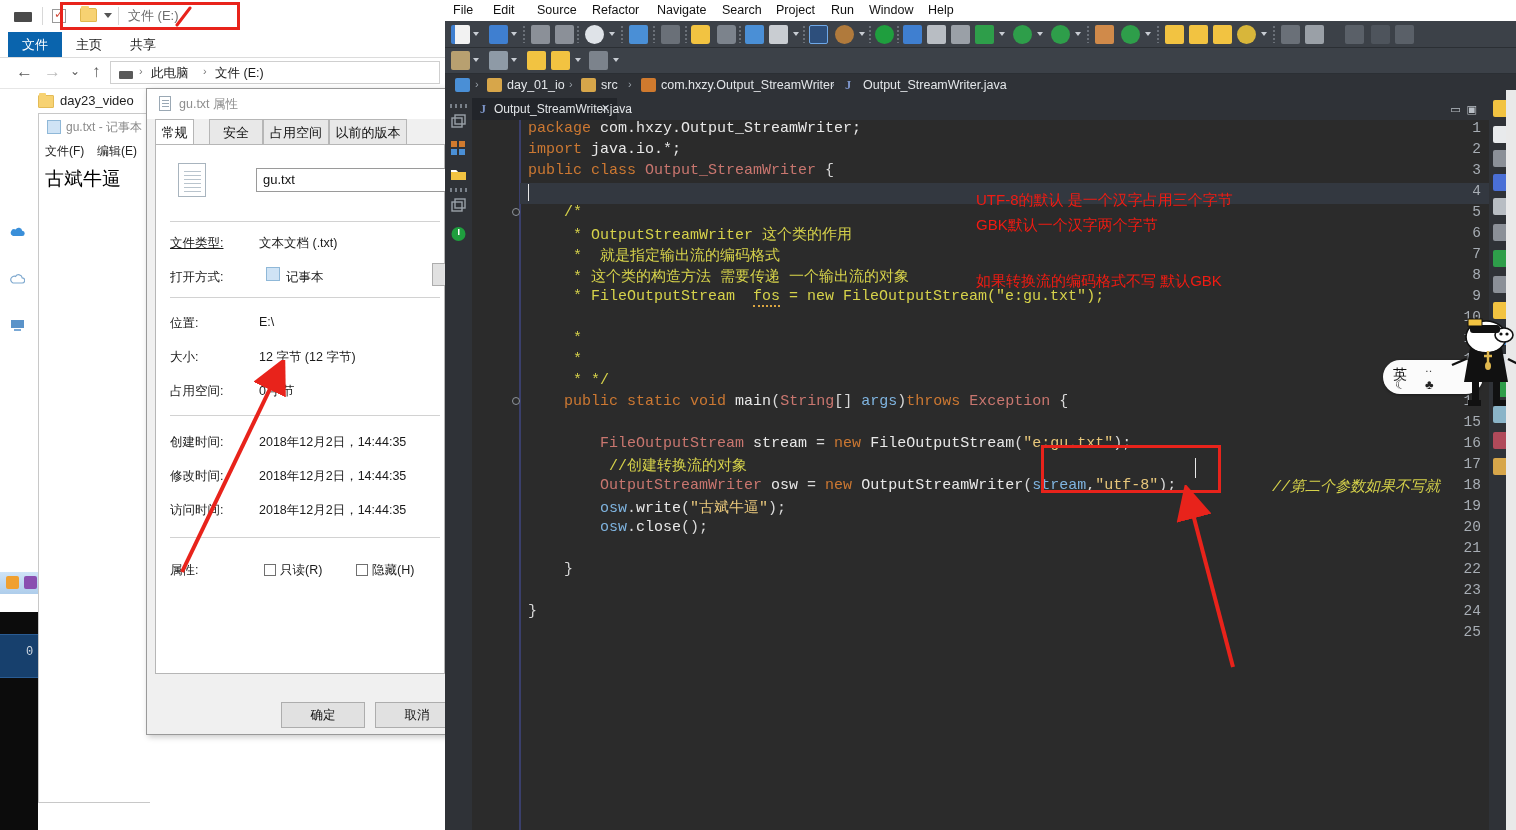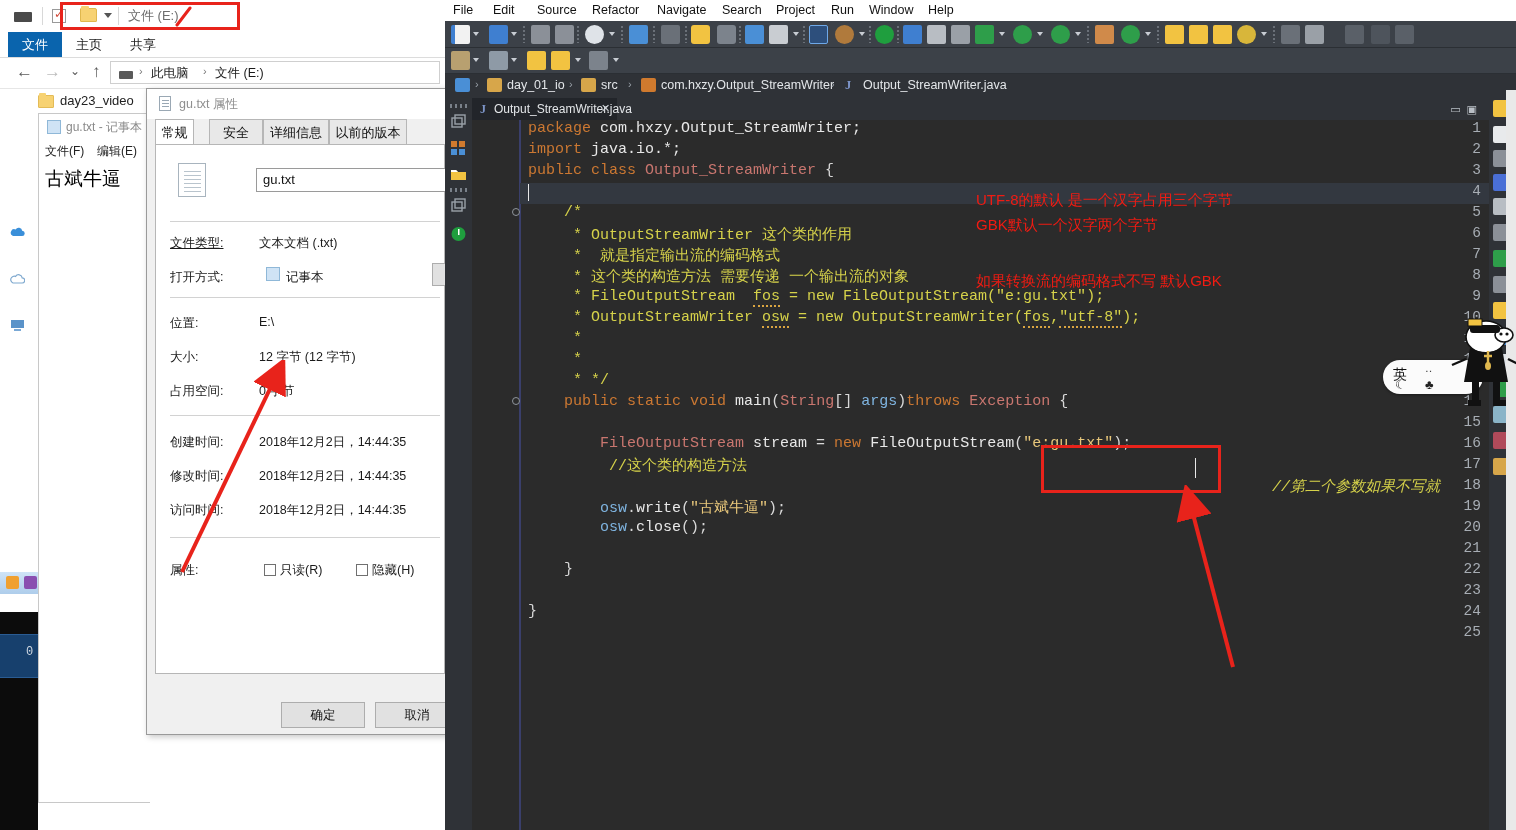--- a/index.html
+++ b/index.html
@@ -285,21 +285,21 @@
 
   <div id="props">
     <div id="props-title">
       <div id="pt-icon"></div>
       <div id="props-title-text">gu.txt 属性</div>
     </div>
 
     <div id="props-tabs">
       <div class="pt-tab active" style="left:0;width:39px;">常规</div>
       <div class="pt-tab" style="left:54px;width:54px;">安全</div>
-      <div class="pt-tab" style="left:108px;width:66px;">详细信息</div>
+      <div class="pt-tab" style="left:108px;width:66px;">占用空间</div>
       <div class="pt-tab" style="left:174px;width:78px;">以前的版本</div>
     </div>
 
     <div id="props-panel">
       <div id="pp-fileicon"></div>
       <div id="pp-namefield">gu.txt</div>
 
       <div class="pp-hr" style="top:76px;"></div>
       <div class="pp-lab" style="top:90px;text-decoration:underline;">文件类型:</div>
       <div class="pp-val" style="top:90px;">文本文档 (.txt)</div>
@@ -550,27 +550,27 @@
 
       <div class="code" style="top:0px;left:56px;"><span class="k">package</span> <span class="id">com.hxzy.Output_StreamWriter;</span></div>
       <div class="code" style="top:21px;left:56px;"><span class="k">import</span> <span class="id">java.io.*;</span></div>
       <div class="code" style="top:42px;left:56px;"><span class="k">public</span> <span class="k">class</span> <span class="ty">Output_StreamWriter</span> <span class="op">{</span></div>
       <div class="code" style="top:63px;left:56px;"><span class="id"></span></div>
       <div class="code" style="top:84px;left:56px;"><span class="cm">    /*</span></div>
       <div class="code" style="top:105px;left:56px;"><span class="cm">     * OutputStreamWriter 这个类的作用</span></div>
       <div class="code" style="top:126px;left:56px;"><span class="cm">     *  就是指定输出流的编码格式</span></div>
       <div class="code" style="top:147px;left:56px;"><span class="cm">     * 这个类的构造方法 需要传递 一个输出流的对象</span></div>
       <div class="code" style="top:168px;left:56px;"><span class="cm">     * FileOutputStream  </span><span class="cm wav">fos</span><span class="cm"> = new FileOutputStream(</span><span class="cm">"e:gu.txt"</span><span class="cm">);</span></div>
-      <div class="code" style="top:189px;left:56px;"><span class="cm">     * OutputStreamWriter </span><span class="cm wav">osw</span><span class="cm"> = new OutputStreamWriter(</span><span class="cm wav">fos</span><span class="cm">,</span><span class="cm wav">"utf-8"</span><span class="cm">);</span></div>
       <div class="code" style="top:210px;left:56px;"><span class="cm">     *</span></div>
       <div class="code" style="top:231px;left:56px;"><span class="cm">     *</span></div>
       <div class="code" style="top:252px;left:56px;"><span class="cm">     * */</span></div>
       <div class="code" style="top:273px;left:56px;"><span class="op">    </span><span class="k">public</span> <span class="k">static</span> <span class="k">void</span> <span class="id">main</span><span class="op">(</span><span class="ty">String</span><span class="op">[] </span><span class="loc">args</span><span class="op">)</span><span class="k">throws</span> <span class="ty">Exception</span> <span class="op">{</span></div>
       <div class="code" style="top:315px;left:56px;"><span class="op">        </span><span class="ty">FileOutputStream</span> <span class="id">stream</span> <span class="op">= </span><span class="k">new</span> <span class="id">FileOutputStream</span><span class="op">(</span><span class="str">"e:gu.txt"</span><span class="op">);</span></div>
-      <div class="code" style="top:336px;left:56px;"><span class="cm">         //这个类的构造方法</span></div>
+      <div class="code" style="top:336px;left:56px;"><span class="cm">         //创建转换流的对象</span></div>
+      <div class="code" style="top:357px;left:56px;"><span class="op">        </span><span class="ty">OutputStreamWriter</span> <span class="id">osw</span> <span class="op">= </span><span class="k">new</span> <span class="id">OutputStreamWriter</span><span class="op">(</span><span class="loc">stream</span><span class="op">,</span><span class="str">"utf-8"</span><span class="op">);</span></div>
       <div class="code" style="top:378px;left:56px;"><span class="op">        </span><span class="loc">osw</span><span class="op">.</span><span class="id">write</span><span class="op">(</span><span class="str">"古斌牛逼"</span><span class="op">);</span></div>
       <div class="code" style="top:399px;left:56px;"><span class="op">        </span><span class="loc">osw</span><span class="op">.</span><span class="id">close</span><span class="op">();</span></div>
       <div class="code" style="top:420px;left:56px;"><span class="op"></span></div>
       <div class="code" style="top:441px;left:56px;"><span class="op">    }</span></div>
       <div class="code" style="top:462px;left:56px;"><span class="op"></span></div>
       <div class="code" style="top:483px;left:56px;"><span class="op">}</span></div>
       <div class="code" style="top:504px;left:56px;"><span class="op"></span></div>
 
       <div class="code cm" style="top:357px;left:800px;font-style:italic;">//第二个参数如果不写就</div>
     </div>

